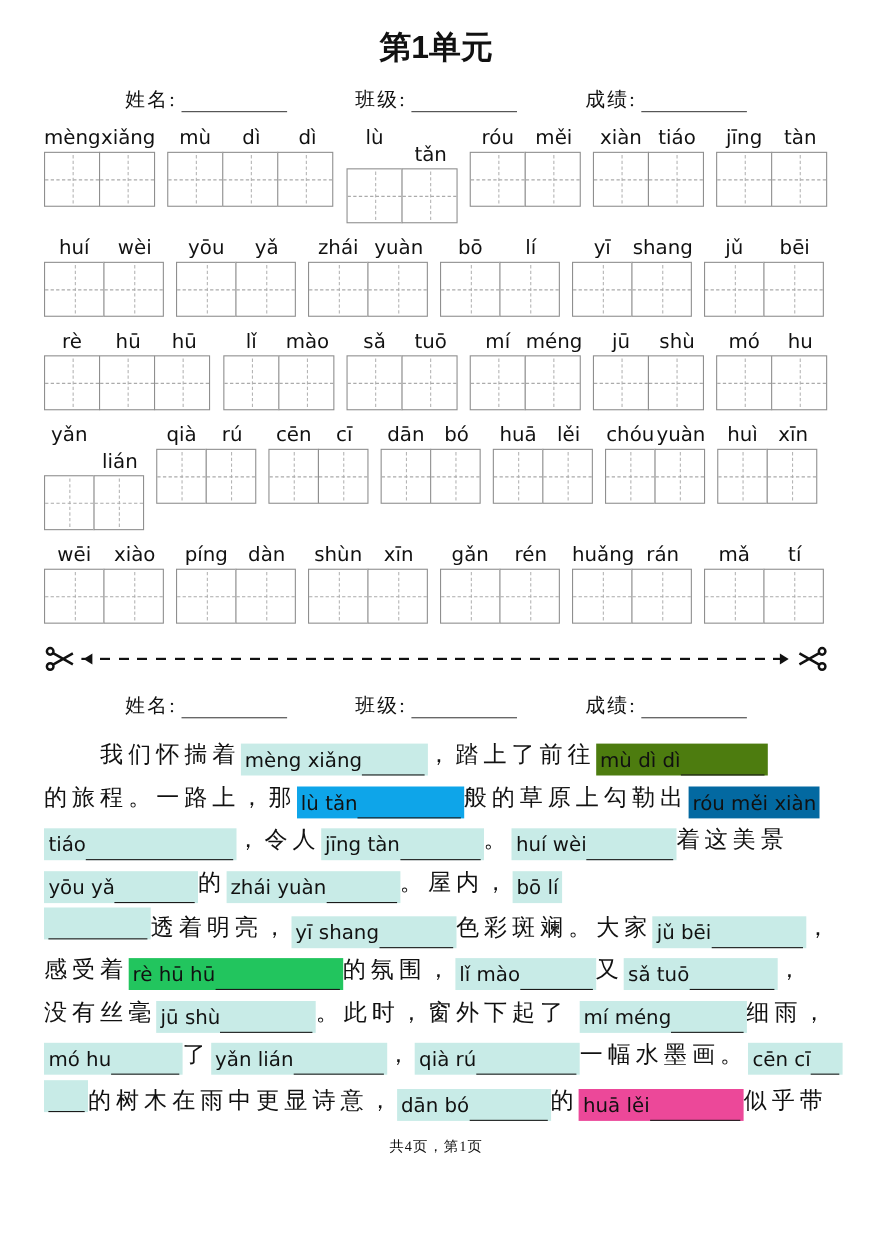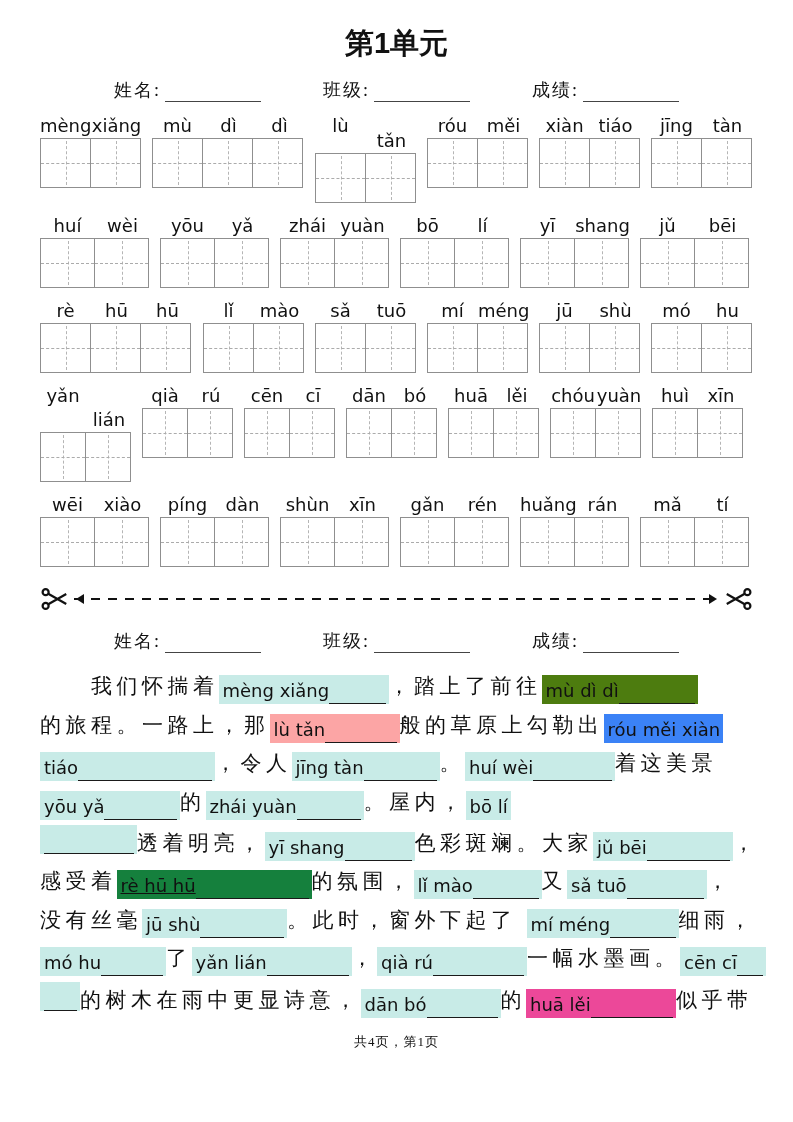--- a/index.html
+++ b/index.html
@@ -485,26 +485,26 @@
           <span class="uline"></span>
         </span>
         <span class="zh">，踏上了前往</span>
         <span class="blank" style="background: #4d7c0f; width: 156px;">
           <span class="pinyin">mù dì dì</span>
           <span class="uline"></span>
         </span>
       </div>
       <div class="p-line">
         <span class="zh">的旅程。一路上，那</span>
-        <span class="blank" style="background: #fca5a5; width: 130px;">
+        <span class="blank" style="background: #0ea5e9; width: 152px;">
           <span class="pinyin">lù tǎn</span>
           <span class="uline"></span>
         </span>
         <span class="zh">般的草原上勾勒出</span>
-        <span class="blank" style="background: #3b82f6; text-align: right;">
+        <span class="blank" style="background: #0369a1; text-align: right;">
           <span class="pinyin">róu měi xiàn</span>
         </span>
       </div>
       <div class="p-line">
         <span class="blank" style="background: rgb(200, 235, 231); width: 175px;">
           <span class="pinyin">tiáo</span>
           <span class="uline"></span>
         </span>
         <span class="zh">，令人</span>
         <span class="blank" style="background: rgb(200, 235, 231); width: 148px;">
@@ -544,21 +544,21 @@
         </span>
         <span class="zh">色彩斑斓。大家</span>
         <span class="blank" style="background: rgb(200, 235, 231); width: 140px;">
           <span class="pinyin">jǔ bēi</span>
           <span class="uline"></span>
         </span>
         <span class="zh">，</span>
       </div>
       <div class="p-line">
         <span class="zh">感受着</span>
-        <span class="blank" style="background: #15803d; width: 195px; text-decoration: underline;">
+        <span class="blank" style="background: #22c55e; width: 195px;">
           <span class="pinyin">rè hū hū</span>
           <span class="uline"></span>
         </span>
         <span class="zh">的氛围，</span>
         <span class="blank" style="background: rgb(200, 235, 231); width: 128px;">
           <span class="pinyin">lǐ mào</span>
           <span class="uline"></span>
         </span>
         <span class="zh">又</span>
         <span class="blank" style="background: rgb(200, 235, 231); width: 140px;">

